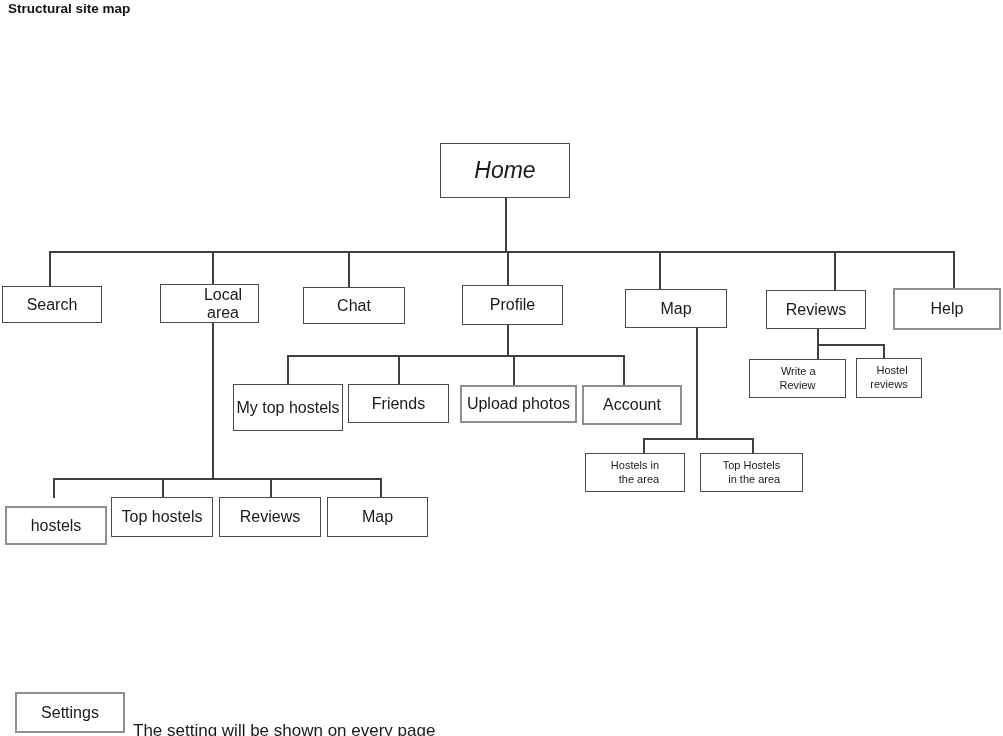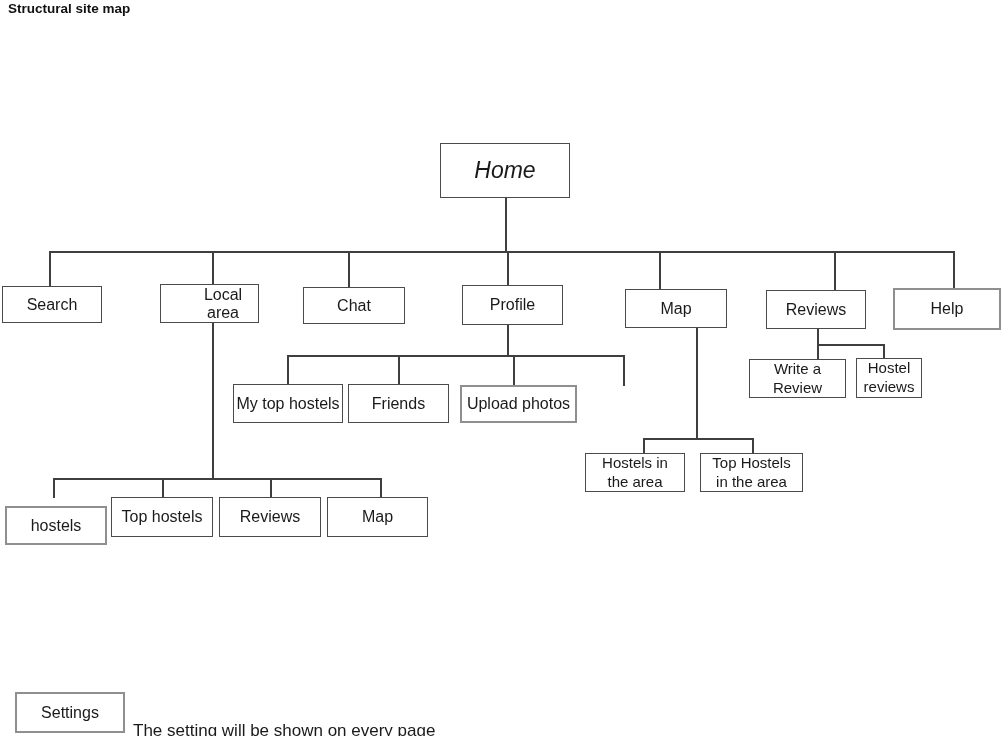--- a/index.html
+++ b/index.html
@@ -33,21 +33,21 @@
     display:flex;
     align-items:center;
     justify-content:center;
     font-size:16px;
     color:var(--text);
     text-align:center;
     z-index:2;
   }
   .node.gray{border:2px solid var(--border-gray);}
   .node.large{font-size:23px;}
-  .node.twoline{font-size:15px;line-height:1.25;}
+  .node.twoline{font-size:11px;line-height:1.25;text-align:right;}
   .node span{white-space:pre-line;}
   .edge{
     position:absolute;
     background:var(--line);
     z-index:1;
   }
   .eh{height:1.5px;}
   .ev{width:1.5px;}
   .footer-note{
     position:absolute;
@@ -109,28 +109,31 @@
     </div>
     <div class="node" style="left: 625px; top: 289px; width: 102px; height: 39px;">
       <span>Map</span>
     </div>
     <div class="node" style="left: 766px; top: 290px; width: 100px; height: 39px;">
       <span>Reviews</span>
     </div>
     <div class="node gray" style="left: 893px; top: 288px; width: 108px; height: 42px;">
       <span>Help</span>
     </div>
-    <div class="node" style="left: 233px; top: 384px; width: 110px; height: 39px;">
+    <div class="node" style="left: 233px; top: 384px; width: 110px; height: 47px;">
       <span>My top hostels</span>
     </div>
     <div class="node" style="left: 348px; top: 384px; width: 101px; height: 39px;">
       <span>Friends</span>
     </div>
     <div class="node gray" style="left: 460px; top: 385px; width: 117px; height: 38px;">
       <span>Upload photos</span>
+    </div>
+    <div class="node gray" style="left: 582px; top: 385px; width: 100px; height: 40px;">
+      <span>Account</span>
     </div>
     <div class="node twoline" style="left: 749px; top: 359px; width: 97px; height: 39px;">
       <span>Write a
 Review</span>
     </div>
     <div class="node twoline" style="left: 856px; top: 358px; width: 66px; height: 40px;">
       <span>Hostel
 reviews</span>
     </div>
     <div class="node twoline" style="left: 585px; top: 453px; width: 100px; height: 39px;">

